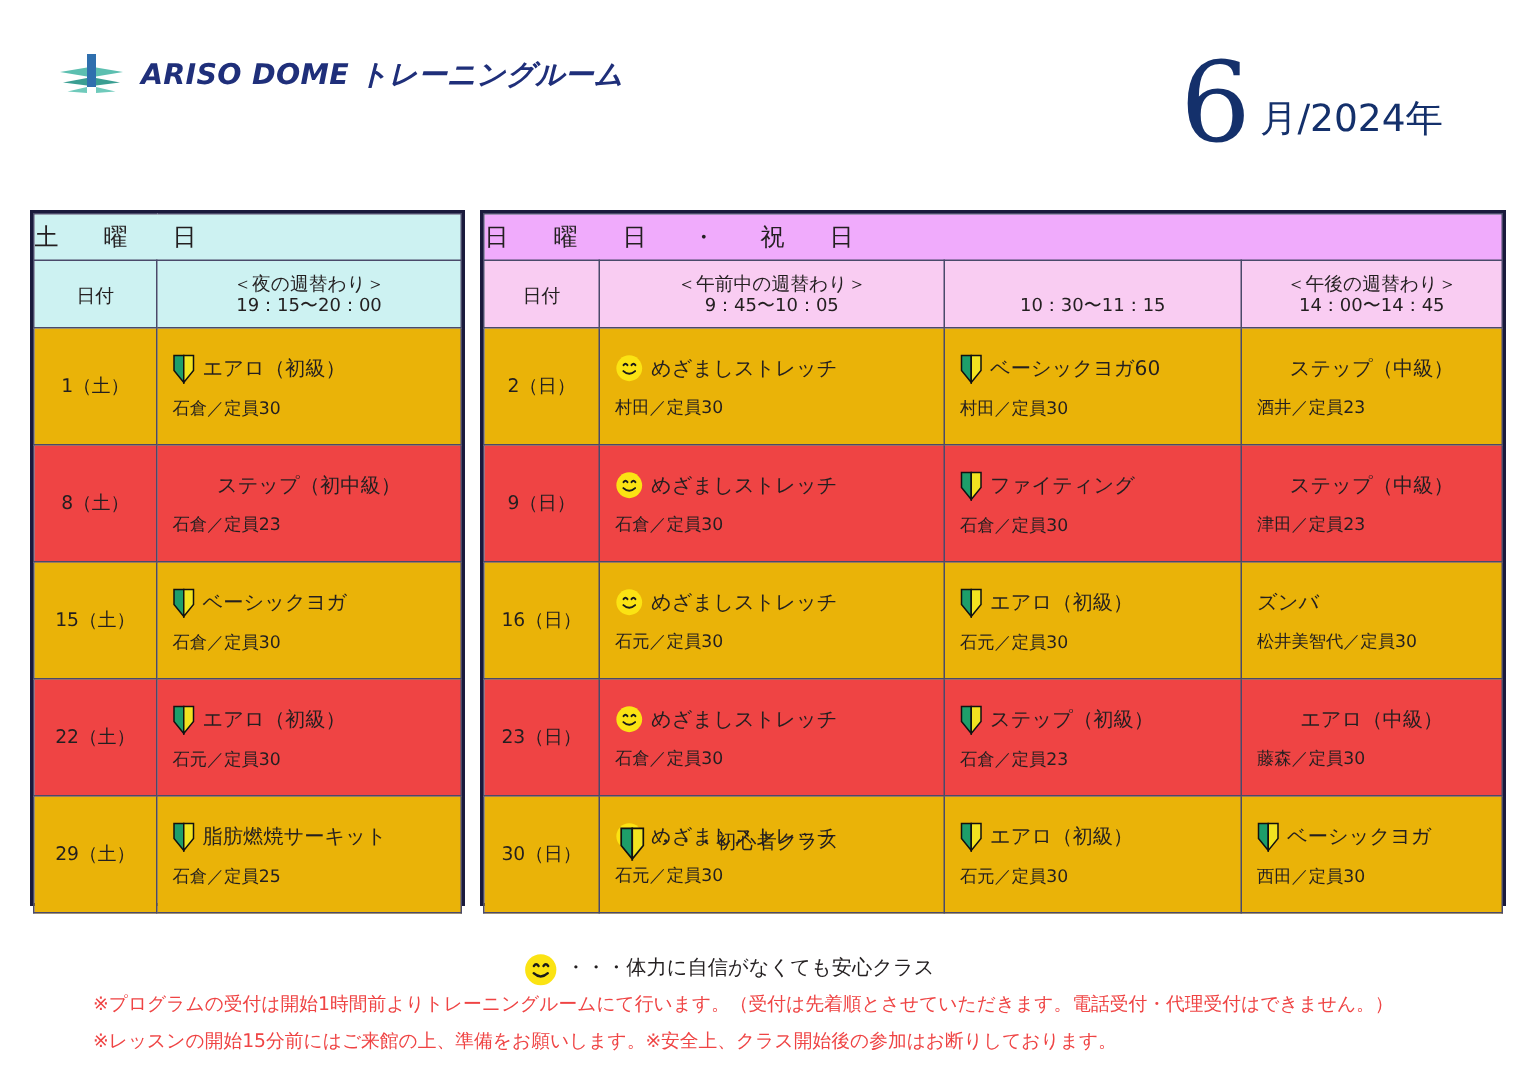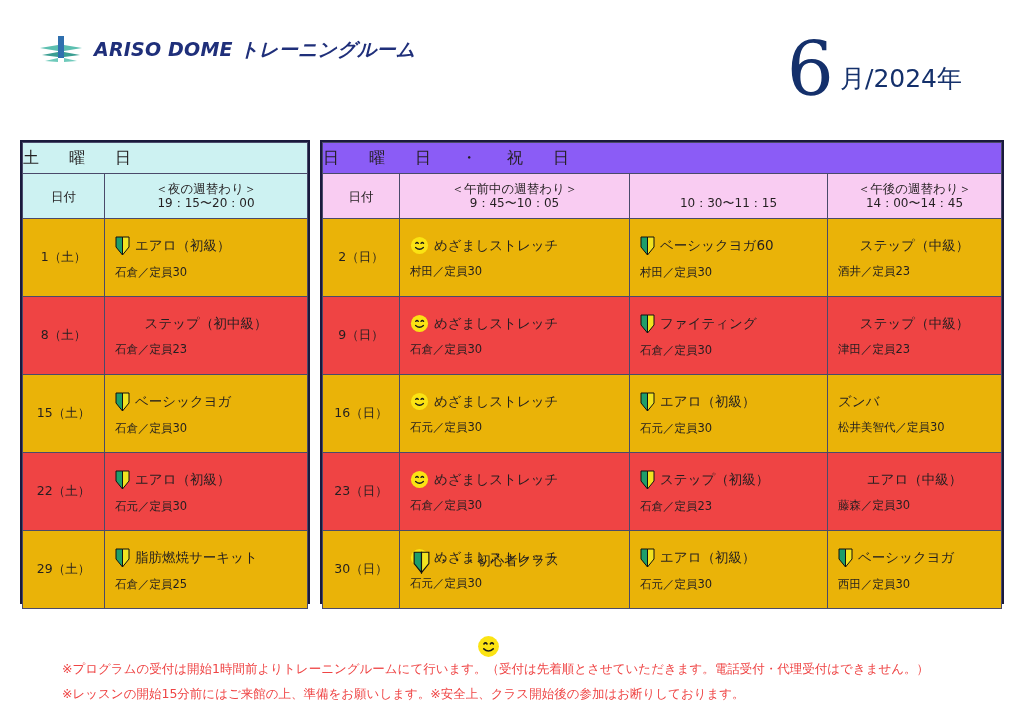--- a/index.html
+++ b/index.html
@@ -31,21 +31,21 @@
   
   .tbl{position:absolute;border:2.5px solid #1a1a3c;box-sizing:border-box;background:#fff;}
   .sat-tbl{left:20px;top:140px;width:290px;height:464px;}
   .sun-tbl{left:320px;top:140px;width:684px;height:464px;}
 
   table{border-collapse:collapse;width:100%;height:100%;table-layout:fixed;}
   td,th{border:1px solid #4a4a6a;padding:0;font-weight:normal;vertical-align:middle;}
 
   .day-title{height:30px;text-align:left;font-size:16px;letter-spacing:7px;}
   .sat .day-title{background:#cdf2f2;}
-  .sun .day-title{background:#8b5cf6;}
+  .sun .day-title{background:#f0abfc;}
 
   .sub-head{height:44px;text-align:center;line-height:1.25;}
   .sat .sub-head{background:#cdf2f2;}
   .sun .sub-head{background:#f9ccf2;}
   .sub-head .lbl{font-size:12.5px;display:block;}
   .sub-head .tm{font-size:12px;display:block;}
   .sub-head .datelbl{font-size:12.5px;}
 
   .row-cell{height:78px;}
   .r-white{background:#eab308;}
@@ -469,20 +469,21 @@
     </div>
     <div class="legend-item">
       <span class="badge smiley">
         <svg viewBox="0 0 19 19" width="23" height="23">
             <circle cx="9.5" cy="9.5" r="8.6" fill="#fbe313"></circle>
             <path d="M5.7 7.4 q1.3 -1.8 2.6 0" stroke="#1a1a1a" stroke-width="1.3" fill="none" stroke-linecap="round"></path>
             <path d="M11 7.4 q1.3 -1.8 2.6 0" stroke="#1a1a1a" stroke-width="1.3" fill="none" stroke-linecap="round"></path>
             <path d="M5.6 11.4 q3.9 3.6 7.8 0" stroke="#1a1a1a" stroke-width="1.3" fill="none" stroke-linecap="round"></path>
           </svg>
       </span>
+      <span>・・・体力に自信がなくても安心クラス</span>
     </div>
   </div>
 
   <div class="notes">
     <div class="note">※プログラムの受付は開始1時間前よりトレーニングルームにて行います。（受付は先着順とさせていただきます。電話受付・代理受付はできません。）</div>
     <div class="note">※レッスンの開始15分前にはご来館の上、準備をお願いします。※安全上、クラス開始後の参加はお断りしております。</div>
   </div>
 
 </div>
 

